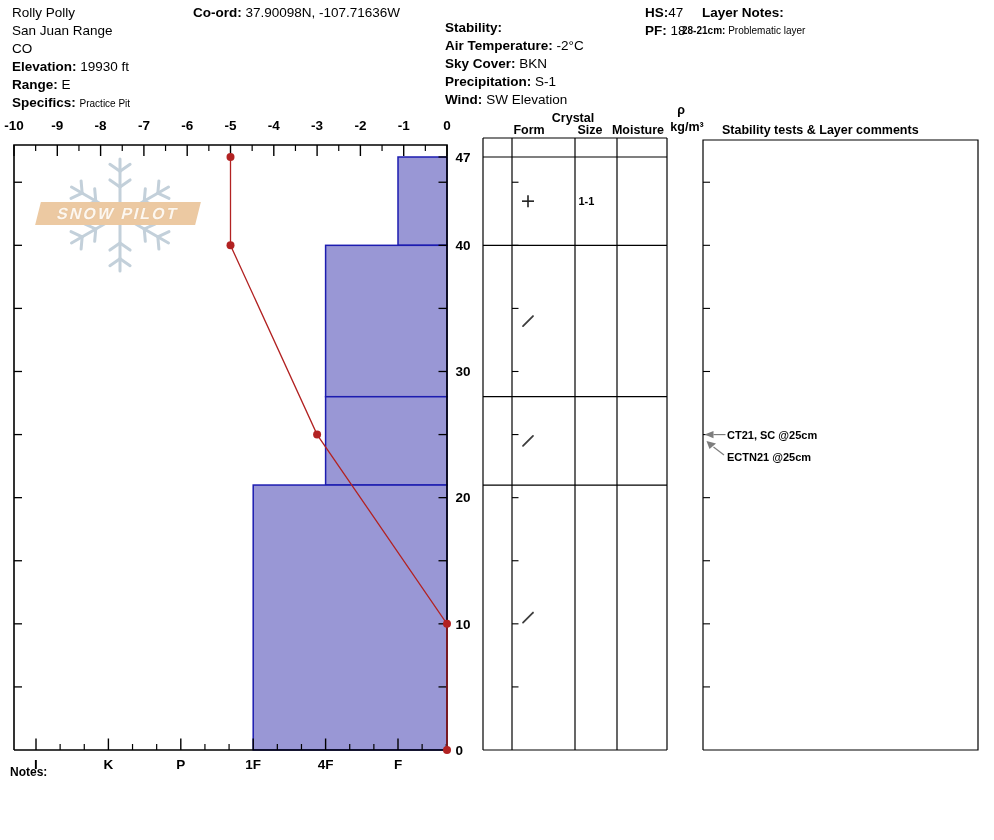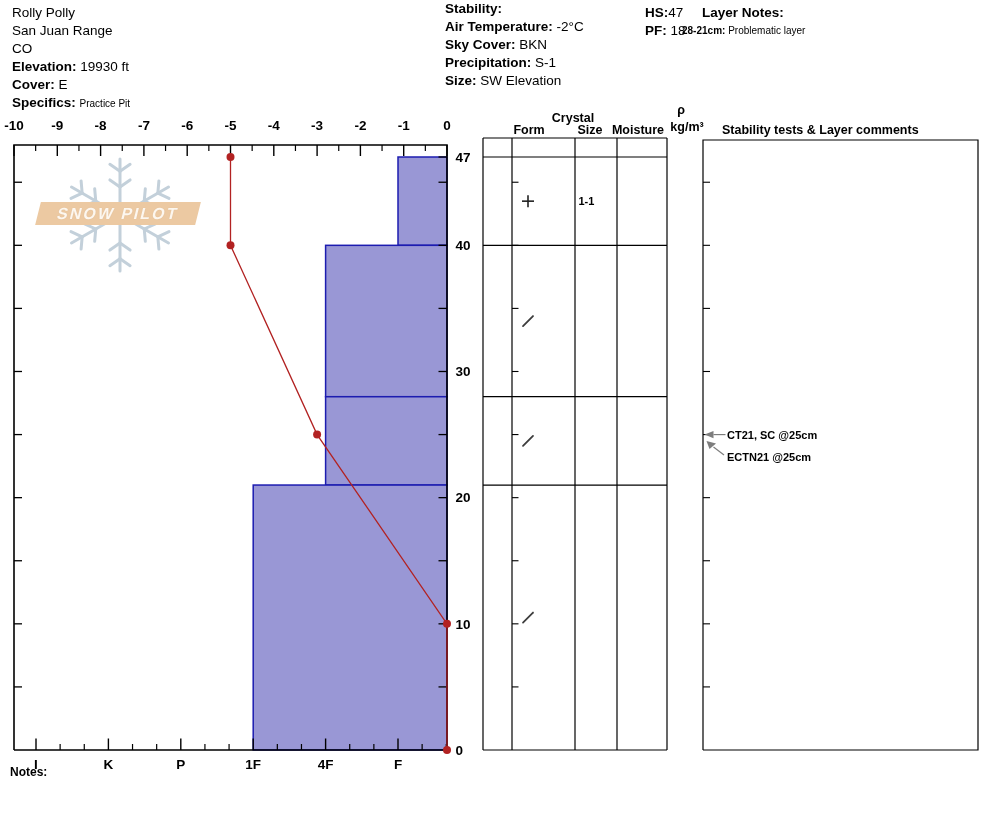--- a/index.html
+++ b/index.html
@@ -20,33 +20,34 @@
   #notes{position:absolute;left:10px;top:765px;font-size:12px;font-weight:bold;}
 </style>
 </head>
 <body>
 
 <div class="hdr" style="left:12px;top:4px">
   <div><span>Rolly Polly</span></div>
   <div><span>San Juan Range</span></div>
   <div><span>CO</span></div>
   <div><span class="b">Elevation:</span> <span>19930 ft</span></div>
-  <div><span class="b">Cover:</span> <span>E</span></div>
+  <div><span class="b">Range:</span> <span>E</span></div>
   <div><span class="b">Specifics:</span> <span class="sm">Practice Pit</span></div>
 </div>
 
 <div class="hdr" style="left:193px;top:4px">
-</div>
-
-<div class="hdr" style="left:445px;top:0">
+  <div><span class="b">Co-ord:</span> <span>37.90098N, -107.71636W</span></div>
+</div>
+
+<div class="hdr" style="left:445px;top:19px">
   <div><span class="b">Stability:</span></div>
   <div><span class="b">Air Temperature:</span> <span>-2°C</span></div>
   <div><span class="b">Sky Cover:</span> <span>BKN</span></div>
   <div><span class="b">Precipitation:</span> <span>S-1</span></div>
-  <div><span class="b">Size:</span> <span>SW Elevation</span></div>
+  <div><span class="b">Wind:</span> <span>SW Elevation</span></div>
 </div>
 
 <div class="hdr" style="left:645px;top:4px">
   <div><span class="b">HS:</span><span>47</span></div>
   <div><span class="b">PF:</span> <span>18</span></div>
 </div>
 
 <div class="hdr" style="left:682px;top:4px">
   <div style="margin-left:20px"><span class="b">Layer Notes:</span></div>
   <div class="sm"><span class="b">28-21cm:</span> <span>Problematic layer</span></div>

